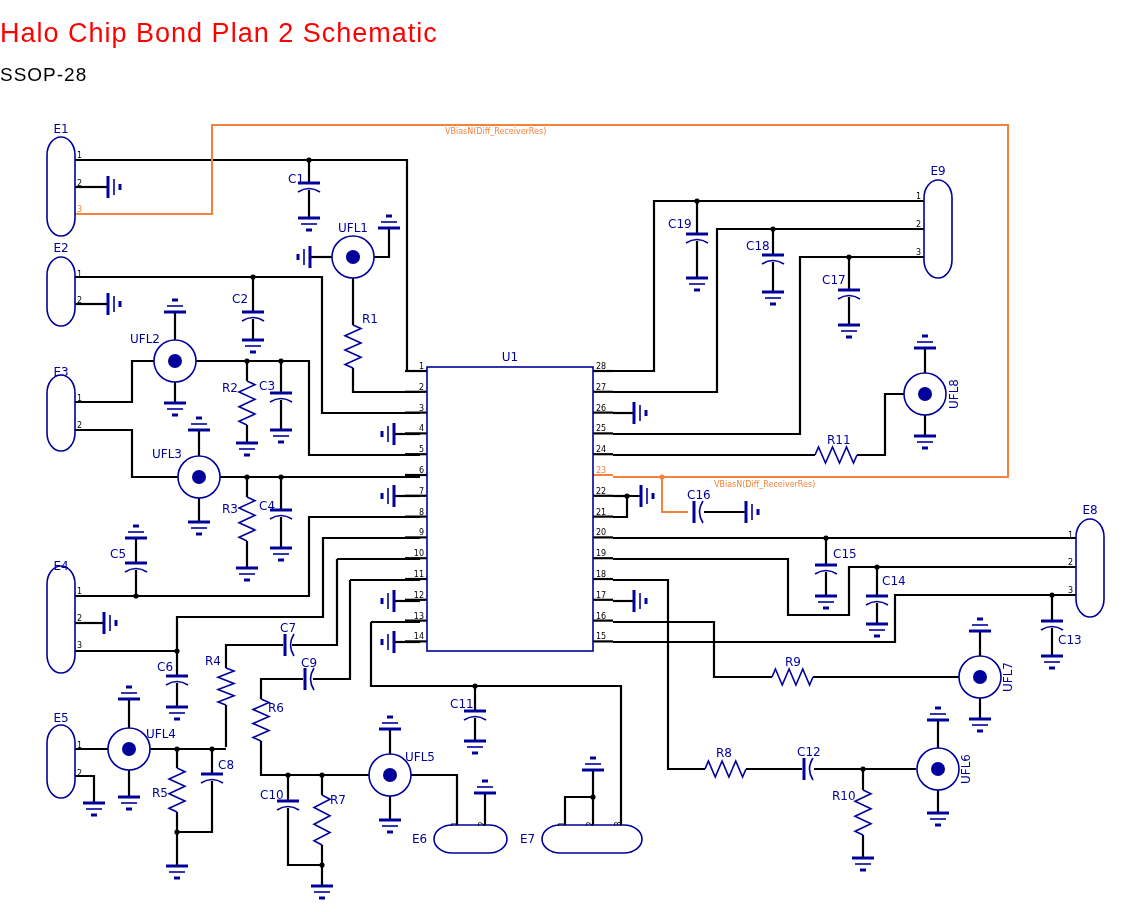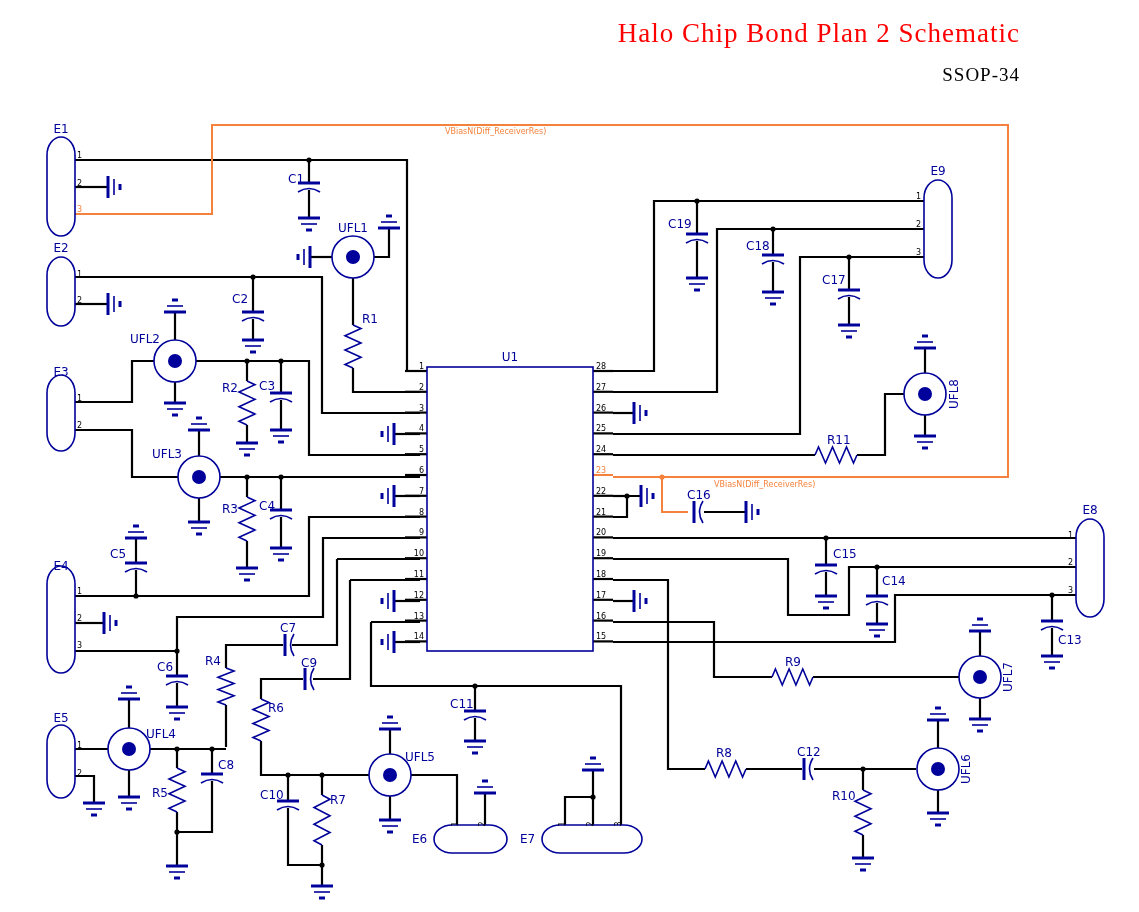--- a/index.html
+++ b/index.html
@@ -1,35 +1,35 @@
 <!DOCTYPE html>
 <html><head>
 <meta charset="utf-8">
 <style>
   html, body { margin:0; padding:0; background:#ffffff; }
   body { width:1139px; height:912px; position:relative; overflow:hidden; font-family:"DejaVu Sans", sans-serif; }
   #schem { position:absolute; left:0; top:0; }
-  .title { position:absolute; left:0; width:1020px; text-align:right; font-family:Liberation Serif, serif; }
+  .title { position:absolute; left:0; width:1020px; text-align:left; font-family:Liberation Sans, sans-serif; }
   #t1 { top:18px; color:#ff0000; font-size:27px; letter-spacing:1px; }
   #t2 { top:64px; color:#000000; font-size:19px; letter-spacing:1px; }
   svg text { font-family:"DejaVu Sans", sans-serif; }
   .w { stroke:#000; stroke-width:2.2; fill:none; }
   .o { stroke:#f5823c; stroke-width:2; fill:none; }
   .b { stroke:#00009a; stroke-width:1.6; fill:none; }
   .bt { stroke:#00009a; stroke-width:3; fill:none; }
   .lbl { fill:#00009a; font-size:12px; }
   .pin { fill:#000; font-size:8px; }
   .opin { fill:#f5823c; font-size:8px; }
   .olbl { fill:#f5823c; font-size:8px; }
 </style>
 </head>
 <body>
 
 <div class="title" id="t1">Halo Chip Bond Plan 2 Schematic</div>
-<div class="title" id="t2">SSOP-34</div>
+<div class="title" id="t2">SSOP-28</div>
 
 <svg id="schem" width="1139" height="912">
   <g id="wires">
       <polyline points="405,371 427,371" class="w"></polyline>
       <polyline points="405,391.8 427,391.8" class="w"></polyline>
       <polyline points="405,412.6 427,412.6" class="w"></polyline>
       <polyline points="405,433.4 427,433.4" class="w"></polyline>
       <polyline points="405,454.2 427,454.2" class="w"></polyline>
       <polyline points="405,475 427,475" class="w"></polyline>
       <polyline points="405,495.8 427,495.8" class="w"></polyline>

